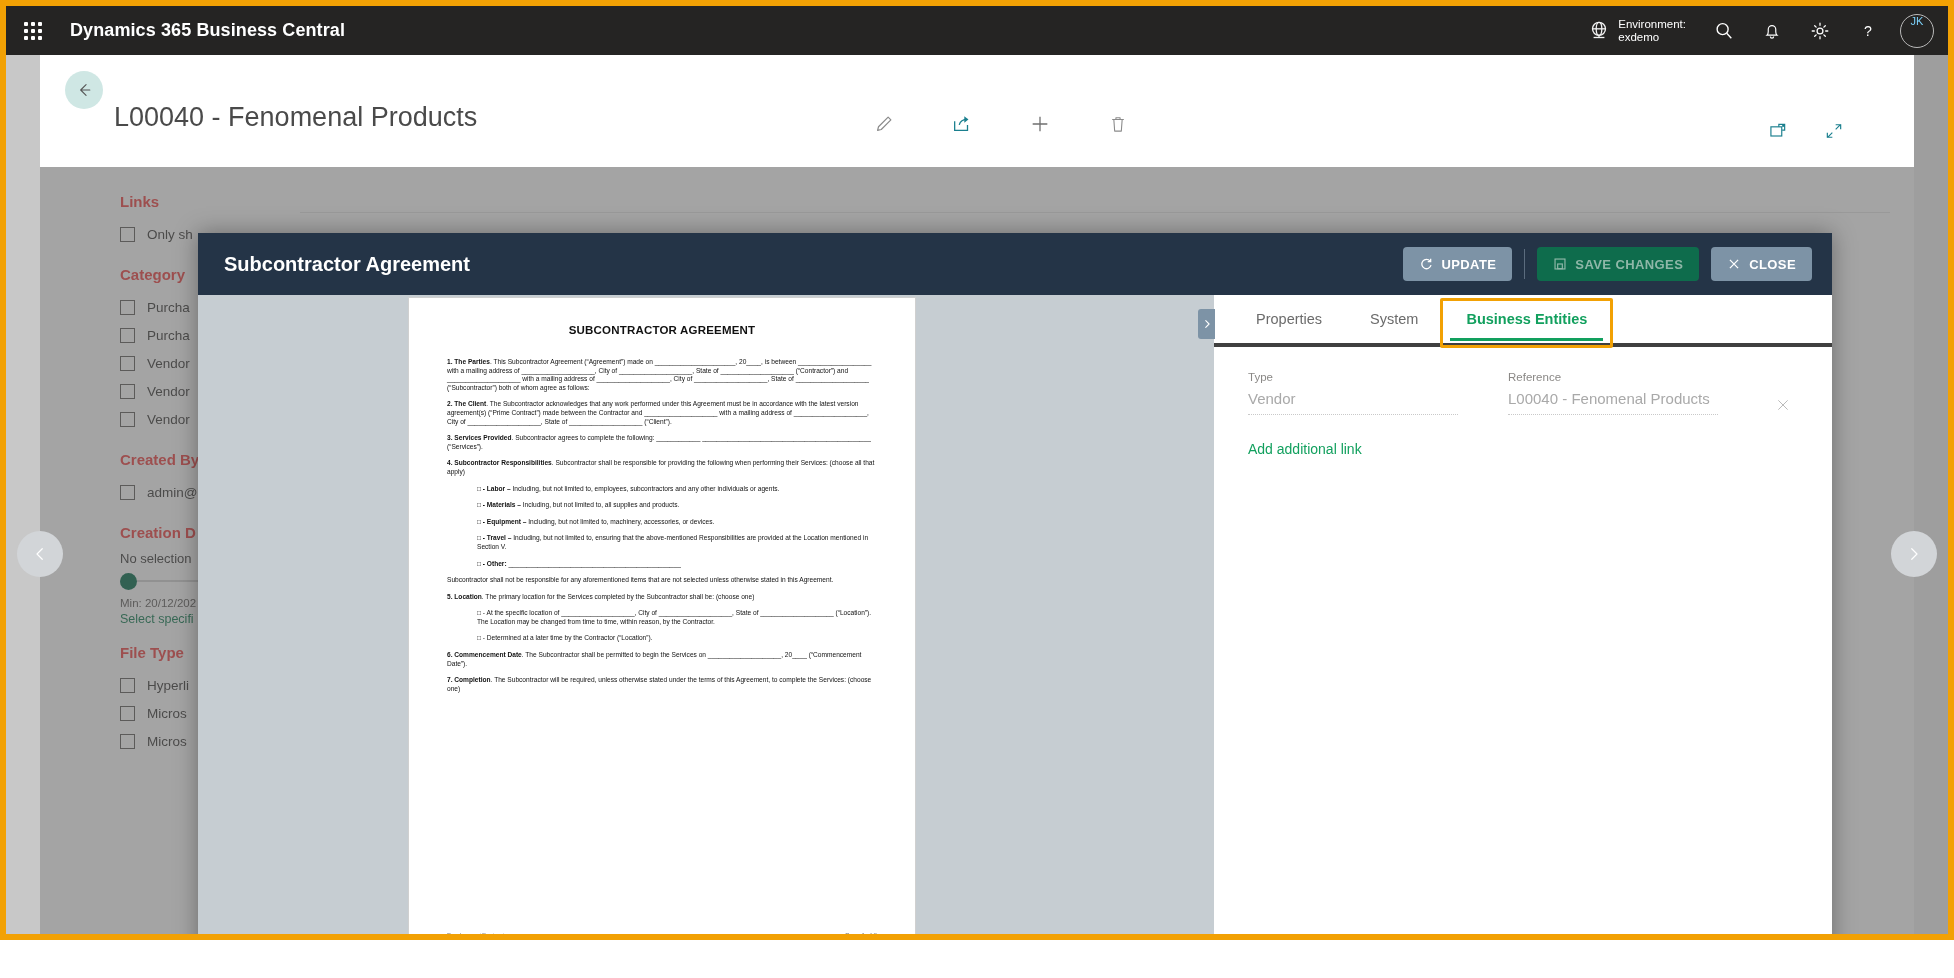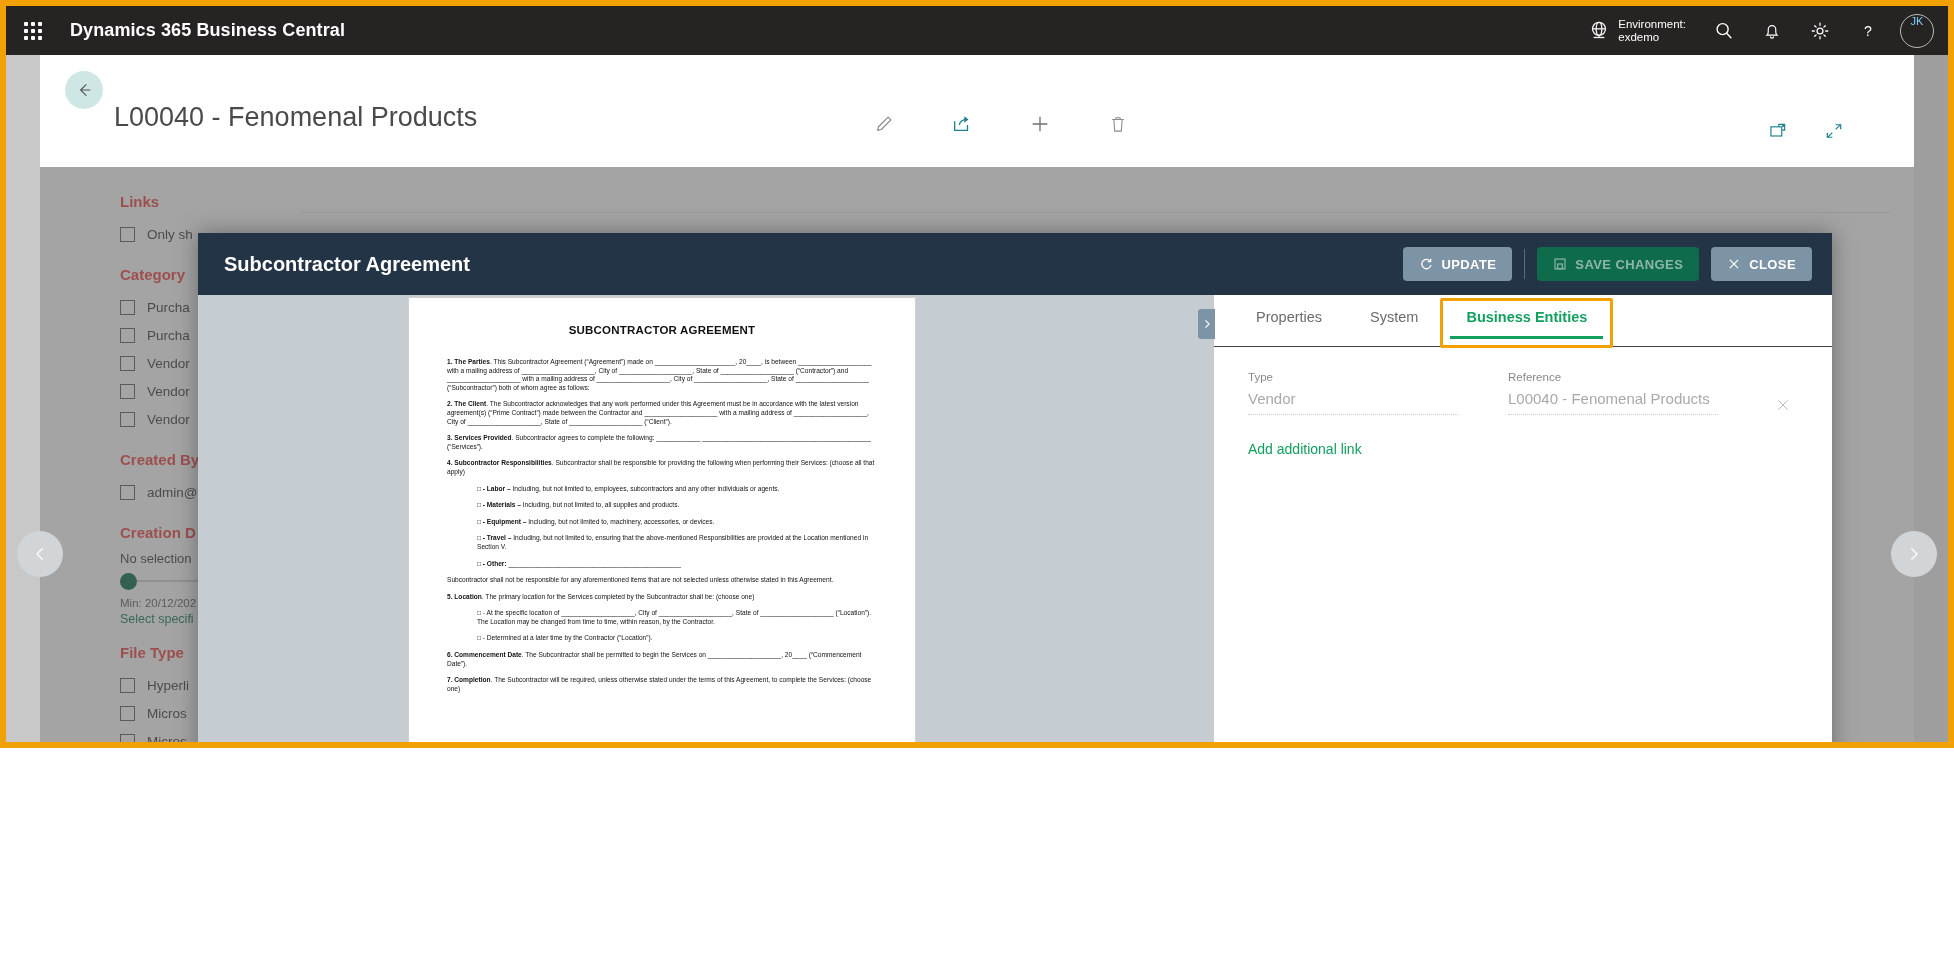--- a/index.html
+++ b/index.html
@@ -4,21 +4,21 @@
 <style>
   * { box-sizing: border-box; margin: 0; padding: 0; }
   html, body {
     width: 1954px; height: 978px;
     font-family: "Liberation Sans", sans-serif;
     overflow: hidden;
     background: #ffffff;
   }
   #root {
     position: relative;
-    width: 1954px; height: 748px;
+    width: 1954px; height: 940px;
     border-top: 6px solid #f2a104;
     border-left: 6px solid #f2a104;
     border-right: 6px solid #f2a104;
     border-bottom: 6px solid #f2a104;
     background: #fff;
     overflow: hidden;
   }
 
   
   .topnav {
@@ -195,22 +195,22 @@
 
   .collapse-tab {
     position:absolute; top: 14px; right: -1px;
     width: 17px; height: 30px; background:#7d93a6;
     border-radius: 3px 0 0 3px;
     display:flex; align-items:center; justify-content:center; cursor:pointer; z-index: 5;
   }
 
   .side-panel { flex:1 1 auto; background:#fff; display:flex; flex-direction:column; }
   .tabs {
-    height: 52px; display:flex; align-items:flex-start; padding-left: 18px;
-    border-bottom:1px solid #404040; position:relative;
+    height: 52px; display:flex; align-items:center; padding-left: 18px;
+    border-bottom:4px solid #404040; position:relative;
   }
   .tab {
     padding: 0 24px; height: 44px; display:flex; align-items:center;
     font-size: 14.5px; color:#6b6b6b; cursor:pointer; position:relative;
   }
   .tab.active { color:#12a05e; font-weight:bold; }
   .tab.active::after {
     content:""; position:absolute; left: 8px; right: 8px; bottom: 0; height: 3px; background:#12a05e;
   }
   .tab-highlight {

